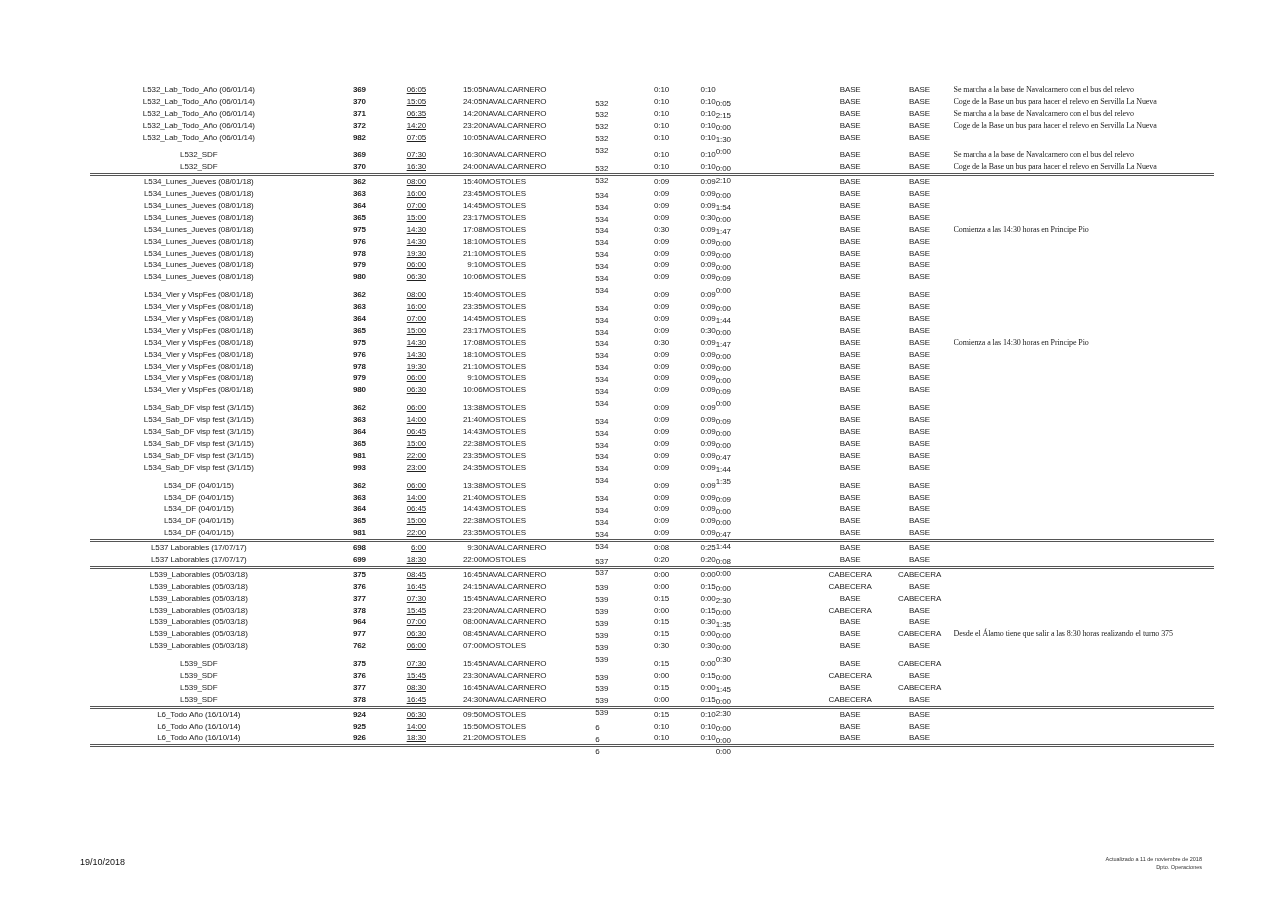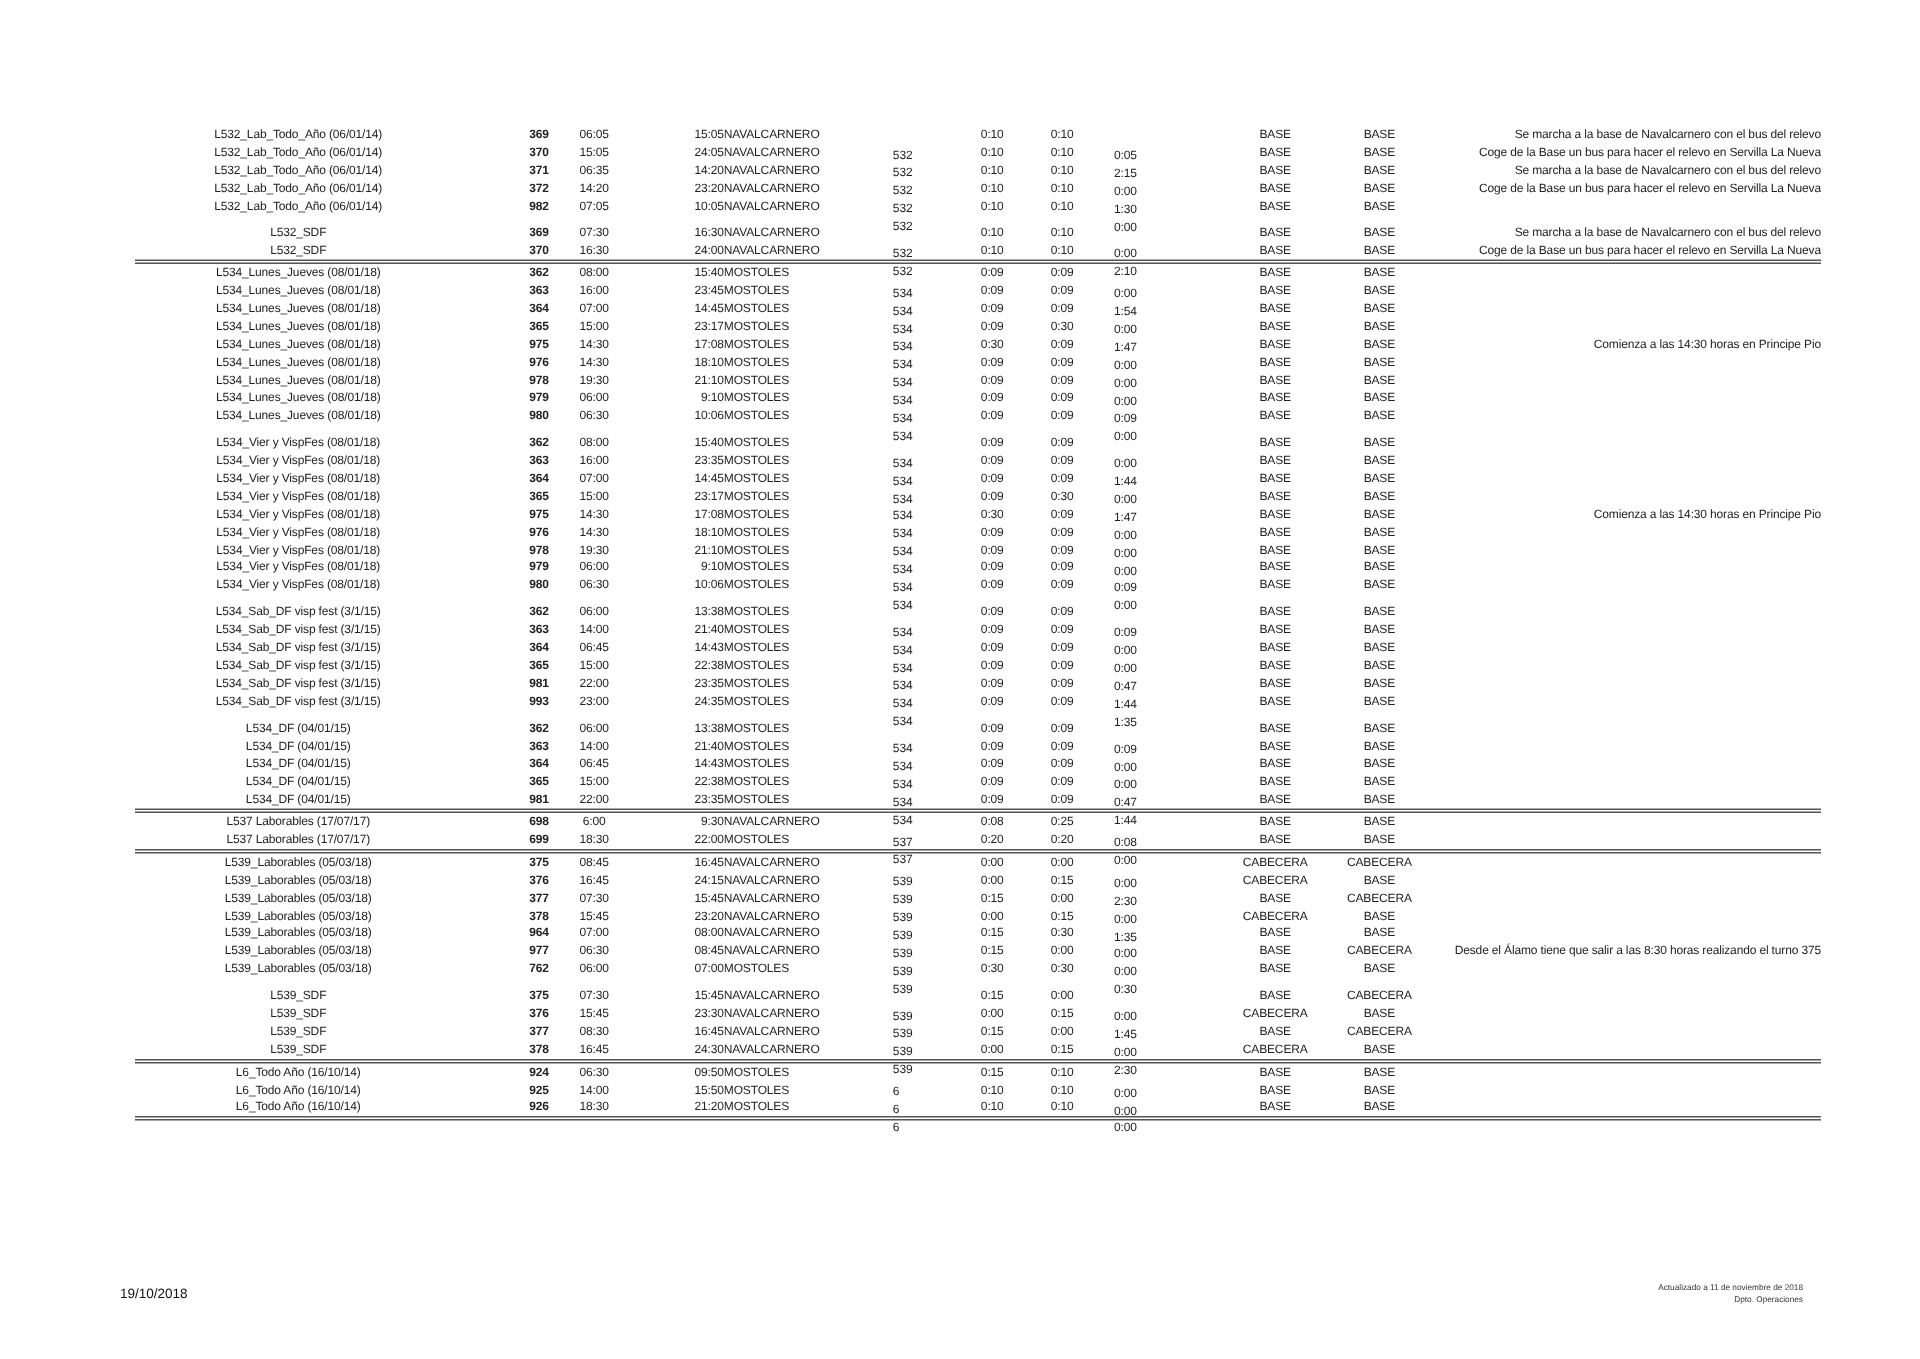--- a/index.html
+++ b/index.html
@@ -13,30 +13,30 @@
   .group { position: relative; }
   .group.gap-top { margin-top: 6px; }
   .row {
     display: flex; align-items: center; height: 11.9px;
     font-size: 8px; line-height: 11.9px; white-space: nowrap;
     letter-spacing: -0.1px;
   }
   .row > span { display: block; overflow: hidden; }
   .c-name   { width: 224px; text-align: center; }
   .c-turno  { width: 60px;  text-align: right; padding-right: 0; font-weight: bold; }
-  .c-start  { width: 62px;  text-align: center; }
+  .c-start  { width: 62px;  text-align: right; text-decoration: underline; }
   .c-end    { width: 58px;  text-align: right; }
   .c-orig   { width: 116px; text-align: left; }
   .c-line   { width: 22px;  text-align: left; margin-top: 27px; }
   .c-t1     { width: 54px;  text-align: right; }
   .c-t2     { width: 48px;  text-align: right; }
-  .c-pause  { width: 71px;  text-align: center; margin-top: 28px; }
+  .c-pause  { width: 71px;  text-align: left; margin-top: 28px; }
   .c-from   { width: 72px;  text-align: right; padding-right: 0; }
   .c-to     { width: 69px;  text-align: right; }
-  .c-note   { width: 268px; text-align: right; margin-left: 0; }
+  .c-note   { width: 268px; text-align: left; margin-left: 0; font-family: Liberation Serif, serif; }
   .c-from, .c-to { text-align: center; }
   .c-from { width: 110px; margin-left: 12px; }
   .c-to   { width: 70px; margin-left: -18px; }
 
   .sep-double {
     border-top: 3px double #555;
     height: 0; margin: 0;
   }
   .section { position: relative; }
 

